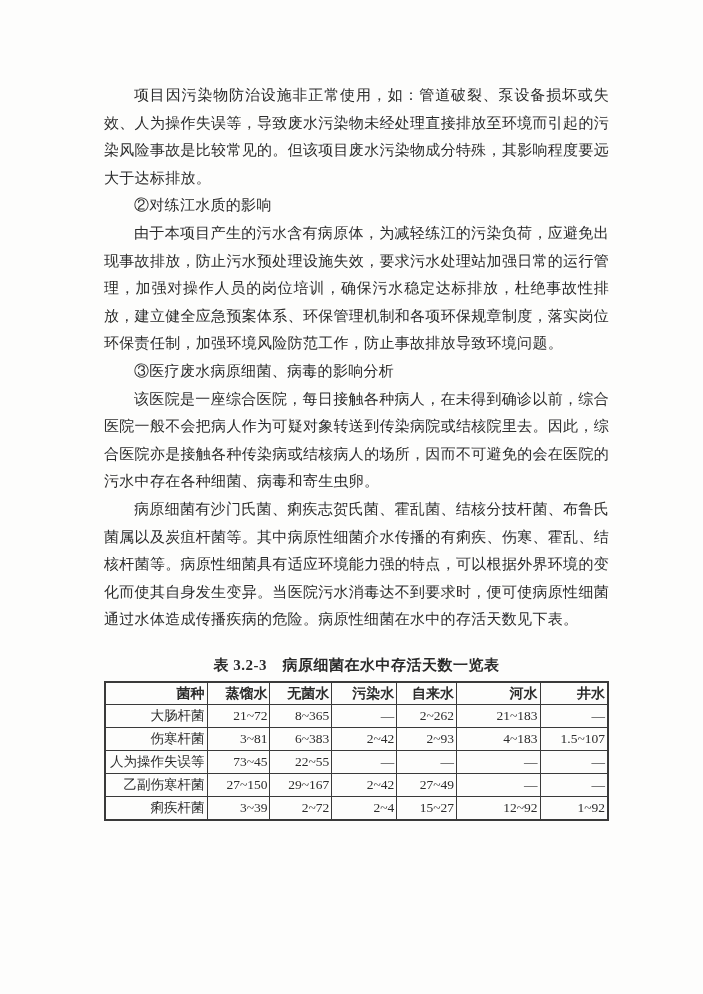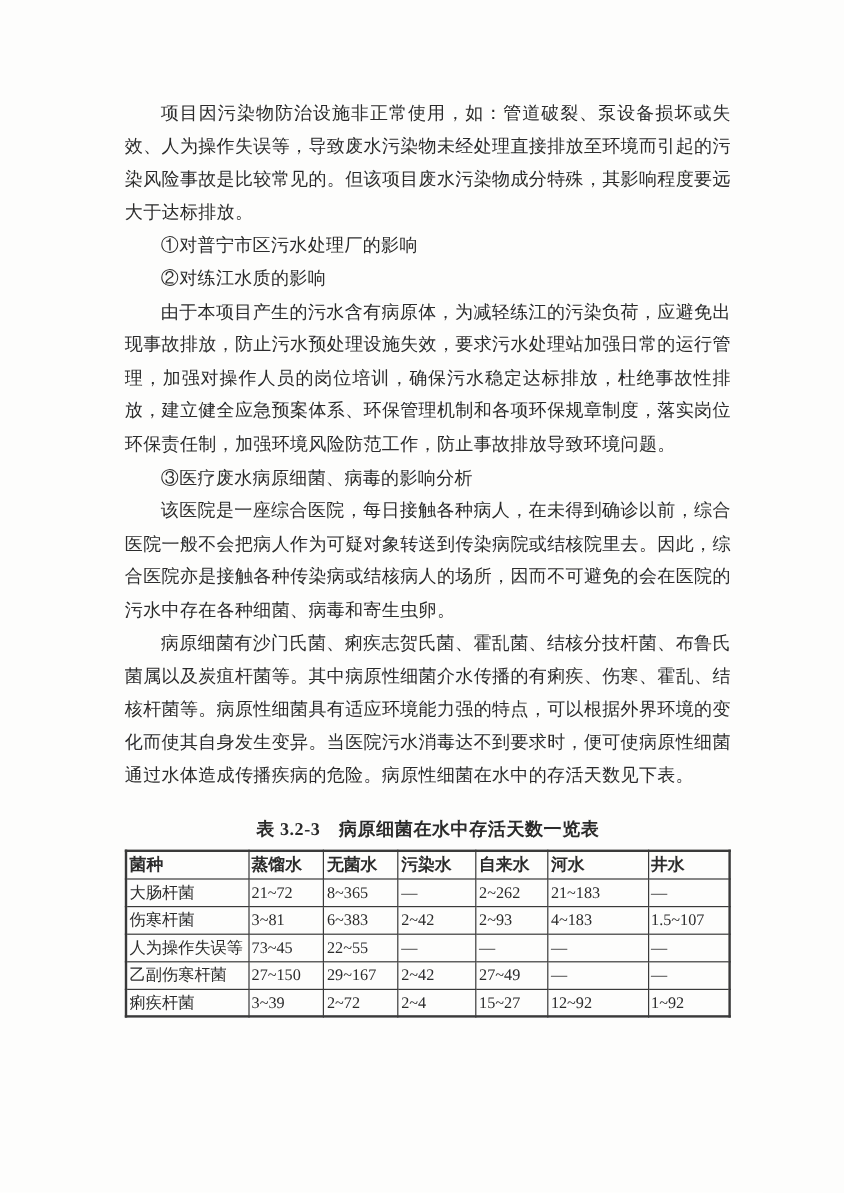--- a/index.html
+++ b/index.html
@@ -43,21 +43,21 @@
     letter-spacing: 0.5px;
   }
   table.data-table {
     width: 100%;
     border-collapse: collapse;
     border: 2px solid #3a3a3a;
     table-layout: fixed;
   }
   table.data-table th, table.data-table td {
     border: 1px solid #3a3a3a;
-    text-align: left;
+    text-align: right;
     vertical-align: middle;
     height: 23px;
     font-size: 13.5px;
     padding: 1px 2px;
   }
   table.data-table th {
     font-weight: bold;
     font-size: 14px;
   }
   col.c0 { width: 20.3%; }
@@ -78,21 +78,20 @@
   }
 </style>
 </head>
 <body>
 
 <div class="page">
   <div class="content">
 
     <p class="para">项目因污染物防治设施非正常使用，如：管道破裂、泵设备损坏或失效、人为操作失误等，导致废水污染物未经处理直接排放至环境而引起的污染风险事故是比较常见的。但该项目废水污染物成分特殊，其影响程度要远大于达标排放。</p>
 
-    <p class="subheading">①对普宁市区污水处理厂的影响</p>
 
 
     <p class="subheading">②对练江水质的影响</p>
 
     <p class="para">由于本项目产生的污水含有病原体，为减轻练江的污染负荷，应避免出现事故排放，防止污水预处理设施失效，要求污水处理站加强日常的运行管理，加强对操作人员的岗位培训，确保污水稳定达标排放，杜绝事故性排放，建立健全应急预案体系、环保管理机制和各项环保规章制度，落实岗位环保责任制，加强环境风险防范工作，防止事故排放导致环境问题。</p>
 
     <p class="subheading">③医疗废水病原细菌、病毒的影响分析</p>
 
     <p class="para">该医院是一座综合医院，每日接触各种病人，在未得到确诊以前，综合医院一般不会把病人作为可疑对象转送到传染病院或结核院里去。因此，综合医院亦是接触各种传染病或结核病人的场所，因而不可避免的会在医院的污水中存在各种细菌、病毒和寄生虫卵。</p>
 

